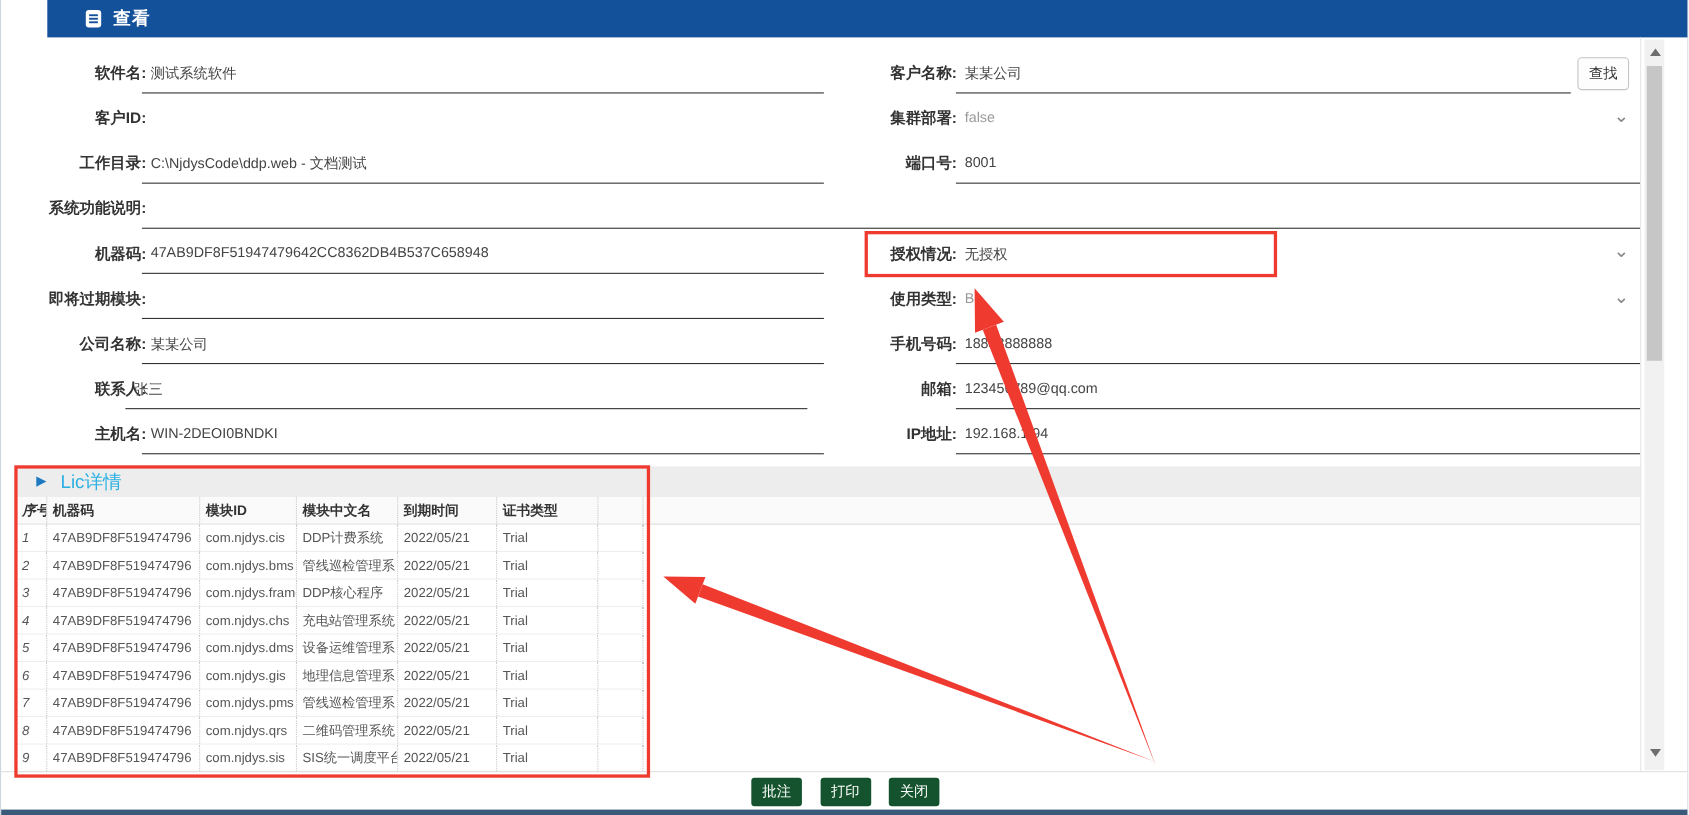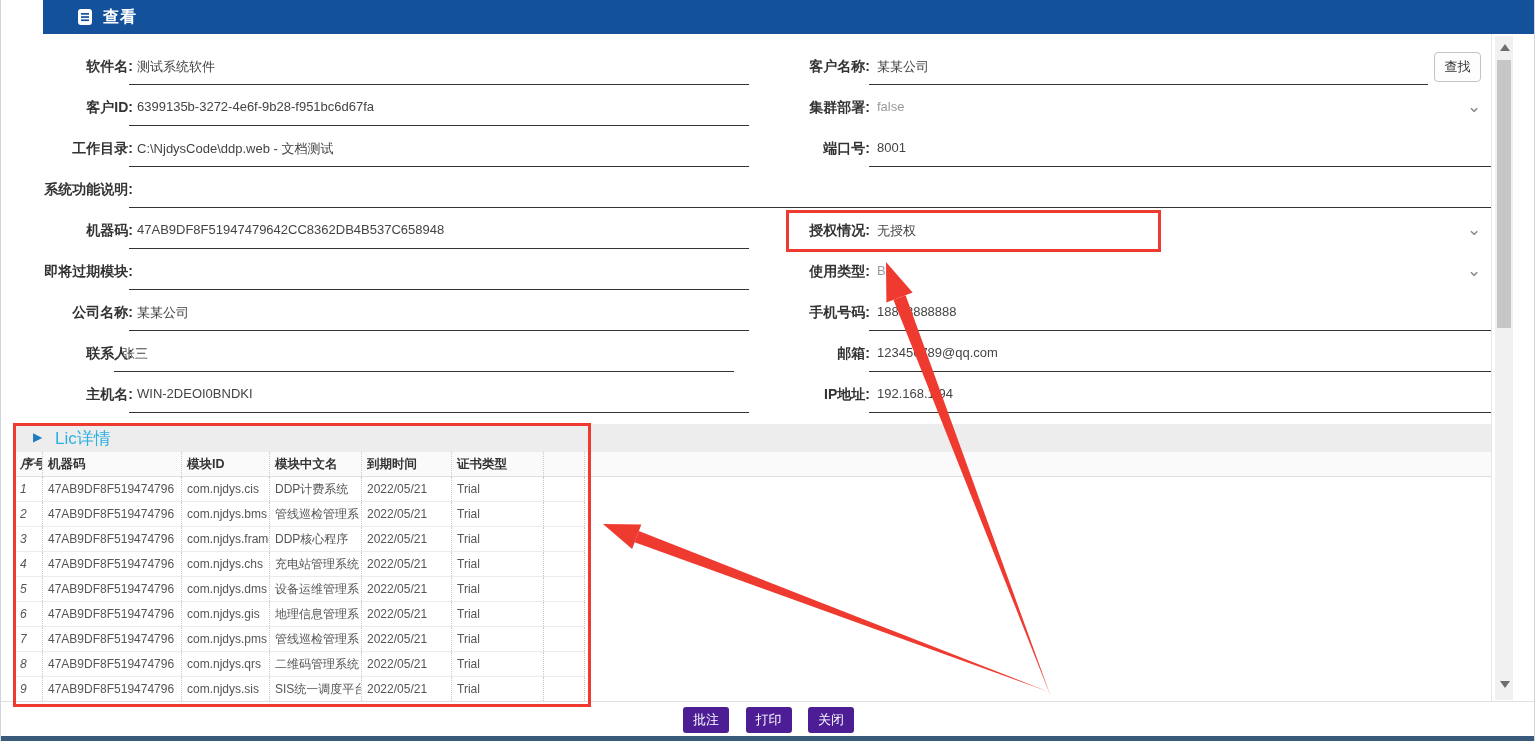--- a/index.html
+++ b/index.html
@@ -36,21 +36,21 @@
   .grid { position:absolute; left:14px; top:452px; width:570px; }
   .trow { display:flex; height:25px; }
   .trow.databody { border-bottom:1px solid #ebebeb; background:#fff; }
   .c { flex:none; height:100%; padding:0 5px; line-height:24px; font-size:12px; color:#555;
        white-space:nowrap; overflow:hidden; border-right:1px dotted #c9c9c9; }
   .thead .c { font-weight:bold; color:#333; font-size:12.5px; }
   .c0{width:28px;font-style:italic;} .c1{width:139px;} .c2{width:88px;} .c3{width:92px;} .c4{width:90px;} .c5{width:92px;} .c6{width:41px;}
   
   .footer-sep { position:absolute; left:0; top:701px; width:1535px; height:1px; background:#e0e0e0; }
   .footer { position:absolute; left:0; top:707px; width:1535px; height:26px; text-align:center; }
-  .fbtn { display:inline-block; min-width:40px; height:26px; padding:0 10px; margin:0 6px; background:#4c1d95;
+  .fbtn { display:inline-block; min-width:40px; height:26px; padding:0 10px; margin:0 6px; background:#14532d;
           border:none; border-radius:3px; color:#fff; font-size:13px; line-height:26px; cursor:pointer;
           font-family:inherit; }
   .bottom-bar { position:absolute; left:0; top:736px; width:1535px; height:5px; background:#3a5a7c; }
   
   .sb-track { position:absolute; left:1494px; top:36px; width:18px; height:664px; background:#f1f1f1; }
   .sb-up { position:absolute; left:1499px; top:44px; width:0; height:0;
            border-left:5px solid transparent; border-right:5px solid transparent; border-bottom:7px solid #6e6e6e; }
   .sb-down { position:absolute; left:1499px; top:681px; width:0; height:0;
              border-left:5px solid transparent; border-right:5px solid transparent; border-top:7px solid #6e6e6e; }
   .sb-thumb { position:absolute; left:1496px; top:60px; width:14px; height:268px; background:#c6c6c6; }
@@ -76,21 +76,20 @@
     <span class="title-text">查看</span>
     <div class="close-btn">✖</div>
   </div>
 
   <div class="frow" style="top:52px; left:0; width:760px">
     <span class="lbl left">软件名:</span>
     <span class="val ul" style="left:128px; width:620px">测试系统软件</span>
   </div>
   <div class="frow" style="top:93px; left:0; width:760px">
     <span class="lbl left">客户ID:</span>
-    <span class="val ul" style="left:128px; width:620px">6399135b-3272-4e6f-9b28-f951bc6d67fa</span>
   </div>
   <div class="frow" style="top:134px; left:0; width:760px">
     <span class="lbl left">工作目录:</span>
     <span class="val ul" style="left:128px; width:620px">C:\NjdysCode\ddp.web - 文档测试</span>
   </div>
   <div class="frow" style="top:175px; left:0; width:1500px">
     <span class="lbl left">系统功能说明:</span>
     <span class="val ul" style="left:128px; width:1362px"></span>
   </div>
   <div class="frow" style="top:216px; left:0; width:760px">

